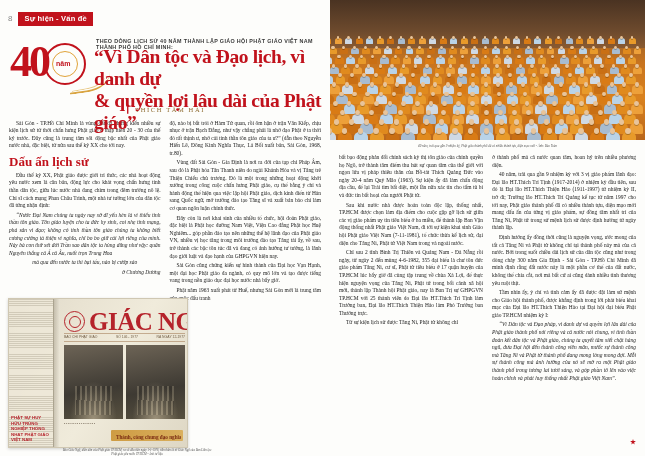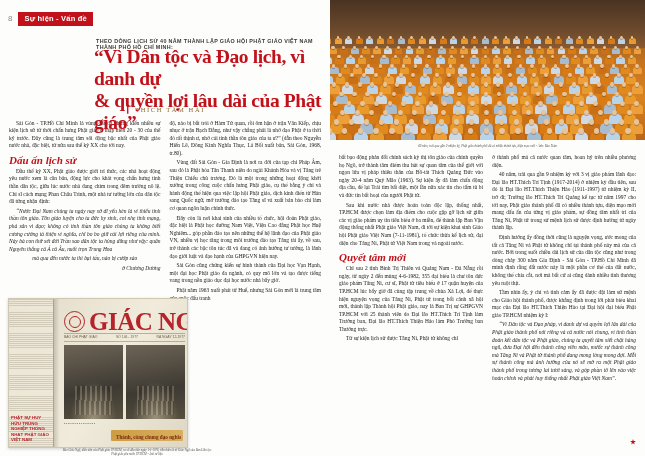--- a/index.html
+++ b/index.html
@@ -67,22 +67,22 @@
     color:#8d6a2f;font-family:"Liberation Serif",serif;
   }
   .byline .bar{color:#c1121c;font-weight:bold;}
 
   
   .cols{display:flex;gap:9px;padding:6px 9px 0 9px;box-sizing:border-box;}
   .col{flex:1;}
   p{margin:0 0 2px 0;font-size:5.45px;line-height:7.6px;text-align:justify;text-indent:7px;}
   p.noind{text-indent:0;}
   .sub{
-    color:#c1121c;font-weight:bold;font-size:11px;margin:4px 0 2px 0;
-    font-family:"Liberation Serif",serif;text-indent:0;font-style:italic;
+    color:#c1121c;font-weight:bold;font-size:13px;margin:4px 0 2px 0;
+    font-family:"Liberation Serif",serif;text-indent:0;
   }
   .quote{font-style:italic;}
   .quote-end{text-align:right;font-style:italic;text-indent:0;}
 
   
   .news-photo{
     position:absolute;left:8px;bottom:8px;width:178px;height:148px;
     background:linear-gradient(122deg,#ded8c8 0%,#e9e3d2 28%,#f0ebdb 55%,#ded7c4 100%);
     border:1px solid #cfc7b2;overflow:hidden;box-shadow:0 1px 3px rgba(0,0,0,.18);
   }
@@ -153,20 +153,27 @@
 <div class="spread">
 
   <div class="page-left">
 
     <div class="folio">
       <span class="folio-num">8</span>
       <span class="folio-tag">Sự hiện - Vấn đề</span>
     </div>
 
     <div class="masthead">
+      <div class="logo40">
+        <span class="num">40</span>
+        <div class="logo-ring"></div>
+        <div class="logo-nam">năm</div>
+        <div class="swoosh"></div>
+        <div class="swoosh2"></div>
+      </div>
       <div class="kicker">THEO DÒNG LỊCH SỬ 40 NĂM THÀNH LẬP GIÁO HỘI PHẬT GIÁO VIỆT NAM THÀNH PHỐ HỒ CHÍ MINH:</div>
       <div class="headline">
         <div>“Vì Dân tộc và Đạo lịch, vì danh dự</div>
         <div>&amp; quyền lợi lâu dài của Phật giáo”</div>
       </div>
     </div>
 
     <div class="byline">
       <span class="bar">❙</span>
       <span>THÍCH TÂM HẢI</span>
@@ -775,21 +782,20 @@
           <div class="robe" style="left:291.775px;top:95.892px;width:13.900000000000002px;height:11.676000000000002px;background:#e89a2a;"></div>
           <div class="head" style="left:295.25px;top:92px;width:5.5600000000000005px;height:6.004800000000001px;"></div>
         </div>
     </div>
     <div class="hero-caption">40 năm, trải qua gần 9 nhiệm kỳ, Phật giáo thành phố đã có nhiều thành tựu, diện mạo mới - Ảnh: Bảo Toàn</div>
 
     <div class="right-cols">
       <div class="col">
         <p class="noind">bất bạo động phản đối chính sách kỳ thị tôn giáo của chính quyền họ Ngô, trở thành tâm điểm thu hút sự quan tâm của thế giới với ngọn lửa vị pháp thiêu thân của Bồ-tát Thích Quảng Đức vào ngày 20-4 năm Quý Mão (1963). Sự kiện ấy đã làm chấn động địa cầu, để lại Trái tim bất diệt, một lần nữa xác tín cho tấm tủ bi và đức tin bất hoại của người Phật tử.</p>
         <p>Sau khi nước nhà được hoàn toàn độc lập, thống nhất, TP.HCM được chọn làm địa điểm cho cuộc gặp gỡ lịch sử giữa các vị giáo phẩm uy tín tiêu biểu ở ba miền, để thành lập Ban Vận động thống nhất Phật giáo Việt Nam, đi tới sự kiện khai sinh Giáo hội Phật giáo Việt Nam (7-11-1981), tổ chức thừa kế lịch sử, đại diện cho Tăng Ni, Phật tử Việt Nam trong và ngoài nước.</p>
-        <div class="sub">Quyết tâm mới</div>
         <p>Chỉ sau 2 tỉnh Bình Trị Thiên và Quảng Nam - Đà Nẵng rồi ngày, từ ngày 2 đến mùng 4-6-1982, 355 đại biểu là chư tôn đức giáo phẩm Tăng Ni, cư sĩ, Phật tử tiêu biểu ở 17 quận huyện của TP.HCM lúc bấy giờ đã cùng tập trung về chùa Xá Lợi, để thực hiện nguyện vọng của Tăng Ni, Phật tử trong bối cảnh xã hội mới, thành lập Thành hội Phật giáo, nay là Ban Trị sự GHPGVN TP.HCM với 25 thành viên do Đại lão HT.Thích Trí Tịnh làm Trưởng ban, Đại lão HT.Thích Thiện Hào làm Phó Trưởng ban Thường trực.</p>
         <p>Từ sự kiện lịch sử được Tăng Ni, Phật tử không chỉ</p>
       </div>
       <div class="col">
         <p class="noind">ở thành phố mà cả nước quan tâm, hoan hỷ trên nhiều phương diện.</p>
         <p>40 năm, trải qua gần 9 nhiệm kỳ với 3 vị giáo phẩm lãnh đạo: Đại lão HT.Thích Trí Tịnh (1917-2014) ở nhiệm kỳ đầu tiên, sau đó là Đại lão HT.Thích Thiện Hào (1911-1997) từ nhiệm kỳ II, trở đi; Trưởng lão HT.Thích Trí Quảng kế tục từ năm 1997 cho tới nay, Phật giáo thành phố đã có nhiều thành tựu, diện mạo mới mang dấu ấn của từng vị giáo phẩm, sự đồng tâm nhất trí của Tăng Ni, Phật tử trong sứ mệnh lịch sử được định hướng từ ngày thành lập.</p>
         <p>Định hướng ấy đồng thời cũng là nguyện vọng, ước mong của tất cả Tăng Ni và Phật tử không chỉ tại thành phố này mà của cả nước. Bởi trong suốt chiều dài lịch sử của dân tộc cũng như trong dòng chảy 300 năm Gia Định - Sài Gòn - TP.Hồ Chí Minh đã minh định rằng đất nước này là một phần cơ thể của đất nước, không thể chia cắt, nơi mà bất cứ ai cũng dành nhiều tình thương yêu ruột thịt.</p>
         <p>Tầm nhìn ấy, ý chí và tình cảm ấy đã được đặt làm sứ mệnh cho Giáo hội thành phố, được khẳng định trong lời phát biểu khai mạc của Đại lão HT.Thích Thiện Hào tại Đại hội đại biểu Phật giáo TP.HCM nhiệm kỳ I:</p>
         <p class="quote">“Vì Dân tộc và Đạo pháp, vì danh dự và quyền lợi lâu dài của Phật giáo thành phố nói riêng và cả nước nói chung, vì tinh thần đoàn kết dân tộc và Phật giáo, chúng ta quyết tâm siết chặt hàng ngũ, đưa Đại hội đến thành công viên mãn, mưốc sự thành công mà Tăng Ni và Phật tử thành phố đang mong lòng mong đợi. Mỗi sự thành công mà ảnh hưởng của nó sẽ mở ra một Phật giáo thành phố trong tương lai tươi sáng, và góp phần tô lên vào việc hoàn chỉnh và phát huy thống nhất Phật giáo Việt Nam”.</p>
       </div>

